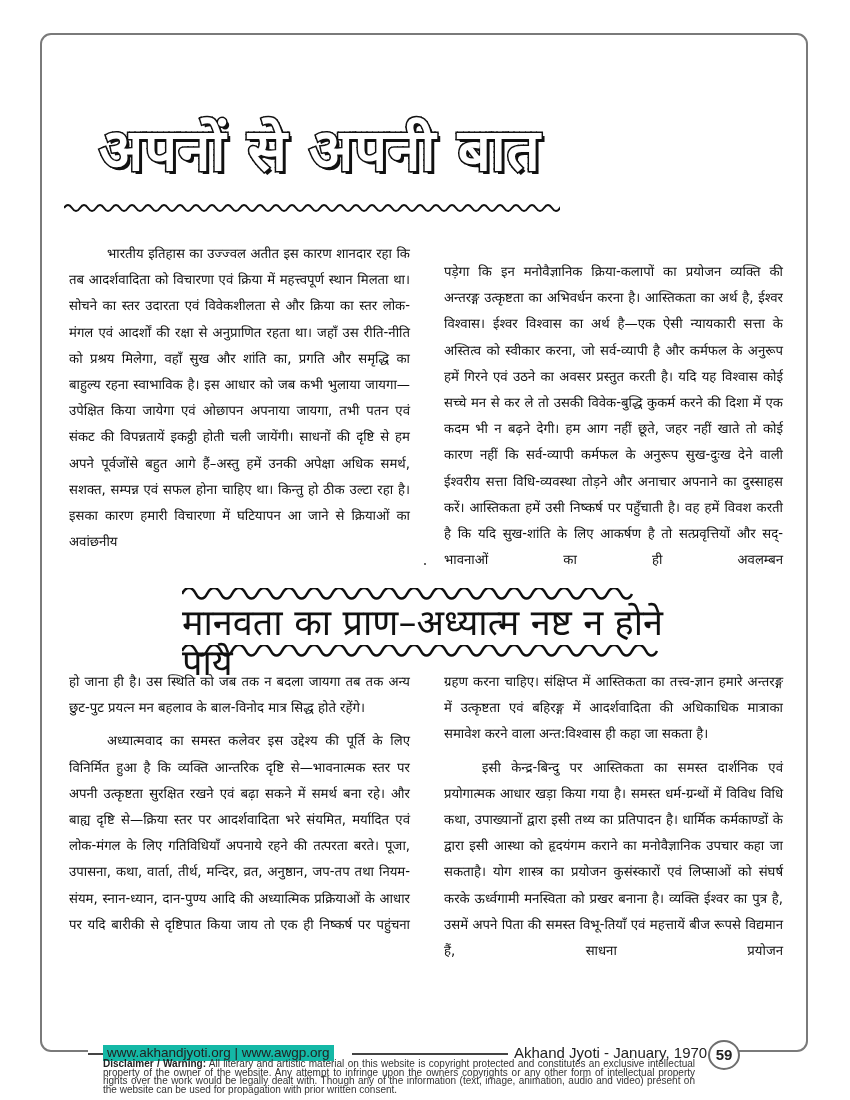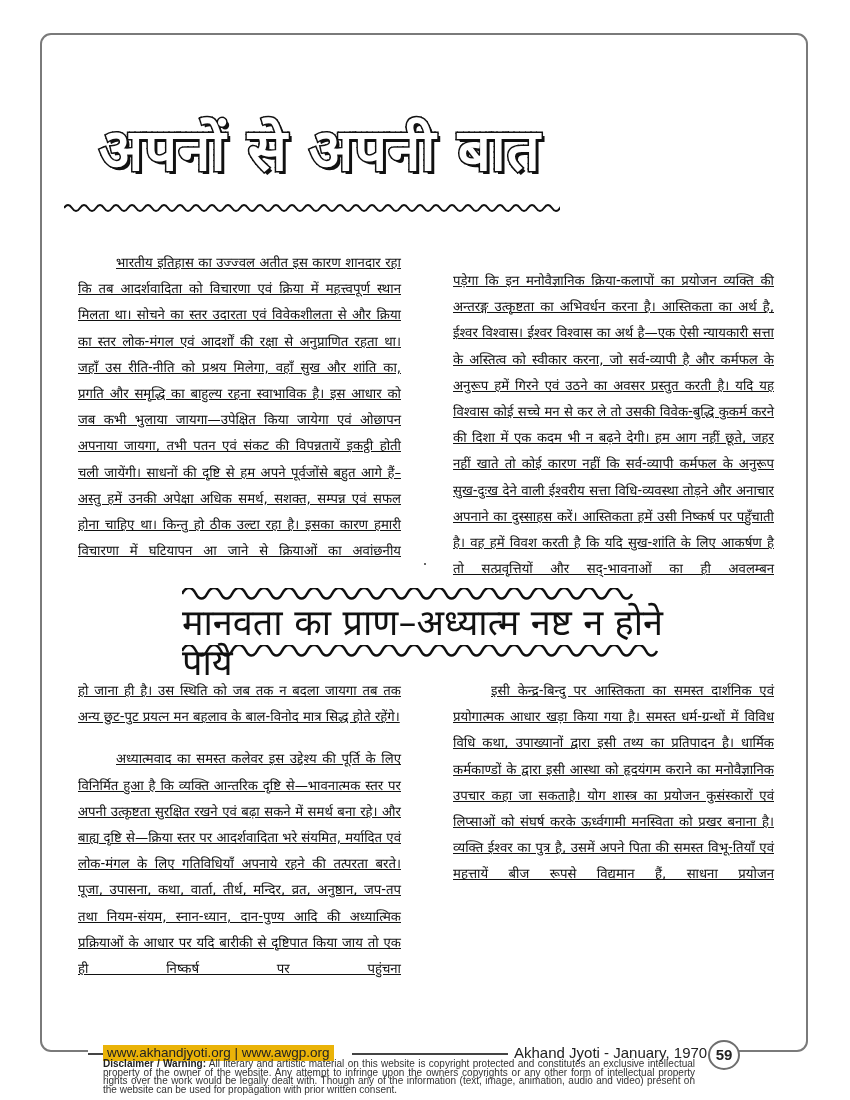--- a/index.html
+++ b/index.html
@@ -10,34 +10,34 @@
   .frame-gap { position:absolute; left:88px; top:1046px; width:628px; height:12px; background:#fff; }
   .title { position:absolute; left:64px; top:115px; font-family:"DejaVu Serif", serif;
            font-weight:bold; font-size:58px; line-height:70px; letter-spacing:1px; color:#fff;
            -webkit-text-stroke:3px #111; paint-order:stroke fill;
            text-shadow: 3px 3px 0 #111; }
   .title-inner { background: repeating-linear-gradient(135deg,#111 0 1px,#fff 1px 4px);
            -webkit-background-clip:text; background-clip:text;margin-left:35px; }
   .wavy { position:absolute; left:64px; top:200px; width:496px; height:14px; }
   .col { position:absolute; font-size:13.2px; line-height:26.2px; text-align:justify;
          text-align-last:justify; }
-  .col p { margin:16px;text-decoration:underline; }
+  .col p { margin:7px; }
   .col .para-end { text-align-last:left; }
   .indent { text-indent:38px; }
   #colA { left:62px; top:234px; width:355px; }
   #colB { left:437px; top:252px; width:353px; }
   #colC { left:62px; top:662px; width:355px; }
   #colD { left:437px; top:662px; width:353px; }
   .orn { position:absolute; left:182px; width:490px; height:12px; }
   .orn-top { top:588px; }
   .orn-bot { top:645px; }
   .subhead { position:absolute; left:182px; top:603px; width:490px; 
              font-size:36px; line-height:40px; color:#111; }
   .footer-url { position:absolute; left:103px; top:1045px; font-family:"Liberation Sans", sans-serif;
-                font-size:13.5px; line-height:16px; color:#222; background:#eab308; padding:0 4px; }
+                font-size:13.5px; line-height:16px; color:#222; background:#14b8a6; padding:0 4px; }
   .footer-mag { position:absolute; left:508px; top:1045px; font-family:"Liberation Sans", sans-serif;
                 font-size:15px; line-height:16px; color:#222; background:#fff; padding:0 6px; }
   .footer-rule { position:absolute; top:1053px; height:1.5px; background:#444; }
   .page-num { position:absolute; left:708px; top:1040px; width:28px; height:26px;
               border:2.5px solid #6e6e6e; border-radius:50%; background:#fff;
               font-family:"Liberation Sans", sans-serif; font-weight:bold; font-size:15px;
               text-align:center; line-height:26px; color:#222; }
   .disclaimer { position:absolute; left:103px; top:1060px; width:592px;
                 font-family:"Liberation Sans", sans-serif; font-size:10px; line-height:8.6px;
                 color:#333; text-align:justify; }
@@ -77,20 +77,21 @@
 <svg class="orn orn-bot" viewBox="0 0 490 12" preserveAspectRatio="none">
   <path d="M0 6 c4 -8 10 -8 14 0 c3 6 8 6 11 0 c4 -8 10 -8 14 0 c3 6 8 6 11 0 c4 -8 10 -8 14 0 c3 6 8 6 11 0 c4 -8 10 -8 14 0 c3 6 8 6 11 0 c4 -8 10 -8 14 0 c3 6 8 6 11 0 c4 -8 10 -8 14 0 c3 6 8 6 11 0 c4 -8 10 -8 14 0 c3 6 8 6 11 0 c4 -8 10 -8 14 0 c3 6 8 6 11 0 c4 -8 10 -8 14 0 c3 6 8 6 11 0 c4 -8 10 -8 14 0 c3 6 8 6 11 0 c4 -8 10 -8 14 0 c3 6 8 6 11 0 c4 -8 10 -8 14 0 c3 6 8 6 11 0 c4 -8 10 -8 14 0 c3 6 8 6 11 0 c4 -8 10 -8 14 0 c3 6 8 6 11 0 c4 -8 10 -8 14 0 c3 6 8 6 11 0 c4 -8 10 -8 14 0 c3 6 8 6 11 0 c4 -8 10 -8 14 0 c3 6 8 6 11 0 c4 -8 10 -8 14 0 c3 6 8 6 11 0 c4 -8 10 -8 14 0 c3 6 8 6 11 0" fill="none" stroke="#111" stroke-width="2.6"></path>
 </svg>
 
 <div class="col" id="colC">
   <p class="para-end">हो जाना ही है। उस स्थिति को जब तक न बदला जायगा तब तक अन्य छुट-पुट प्रयत्न मन बहलाव के बाल-विनोद मात्र सिद्ध होते रहेंगे।</p>
   <p class="indent">अध्यात्मवाद का समस्त कलेवर इस उद्देश्य की पूर्ति के लिए विनिर्मित हुआ है कि व्यक्ति आन्तरिक दृष्टि से—भावनात्मक स्तर पर अपनी उत्कृष्टता सुरक्षित रखने एवं बढ़ा सकने में समर्थ बना रहे। और बाह्य दृष्टि से—क्रिया स्तर पर आदर्शवादिता भरे संयमित, मर्यादित एवं लोक-मंगल के लिए गतिविधियाँ अपनाये रहने की तत्परता बरते। पूजा, उपासना, कथा, वार्ता, तीर्थ, मन्दिर, व्रत, अनुष्ठान, जप-तप तथा नियम-संयम, स्नान-ध्यान, दान-पुण्य आदि की अध्यात्मिक प्रक्रियाओं के आधार पर यदि बारीकी से दृष्टिपात किया जाय तो एक ही निष्कर्ष पर पहुंचना</p>
 </div>
 
 <div class="col" id="colD">
+  <p class="para-end">ग्रहण करना चाहिए। संक्षिप्त में आस्तिकता का तत्त्व-ज्ञान हमारे अन्तरङ्ग में उत्कृष्टता एवं बहिरङ्ग में आदर्शवादिता की अधिकाधिक मात्राका समावेश करने वाला अन्त:विश्वास ही कहा जा सकता है।</p>
   <p class="indent">इसी केन्द्र-बिन्दु पर आस्तिकता का समस्त दार्शनिक एवं प्रयोगात्मक आधार खड़ा किया गया है। समस्त धर्म-ग्रन्थों में विविध विधि कथा, उपाख्यानों द्वारा इसी तथ्य का प्रतिपादन है। धार्मिक कर्मकाण्डों के द्वारा इसी आस्था को हृदयंगम कराने का मनोवैज्ञानिक उपचार कहा जा सकताहै। योग शास्त्र का प्रयोजन कुसंस्कारों एवं लिप्साओं को संघर्ष करके ऊर्ध्वगामी मनस्विता को प्रखर बनाना है। व्यक्ति ईश्वर का पुत्र है, उसमें अपने पिता की समस्त विभू-तियाँ एवं महत्तायें बीज रूपसे विद्यमान हैं, साधना प्रयोजन</p>
 </div>
 
 <div class="footer-rule" style="left:88px; width:20px;"></div>
 <div class="footer-rule" style="left:352px; width:160px;"></div>
 <div class="footer-url">www.akhandjyoti.org | www.awgp.org</div>
 <div class="footer-mag">Akhand Jyoti - January, 1970</div>
 <div class="page-num">59</div>
 
 <div class="disclaimer">

